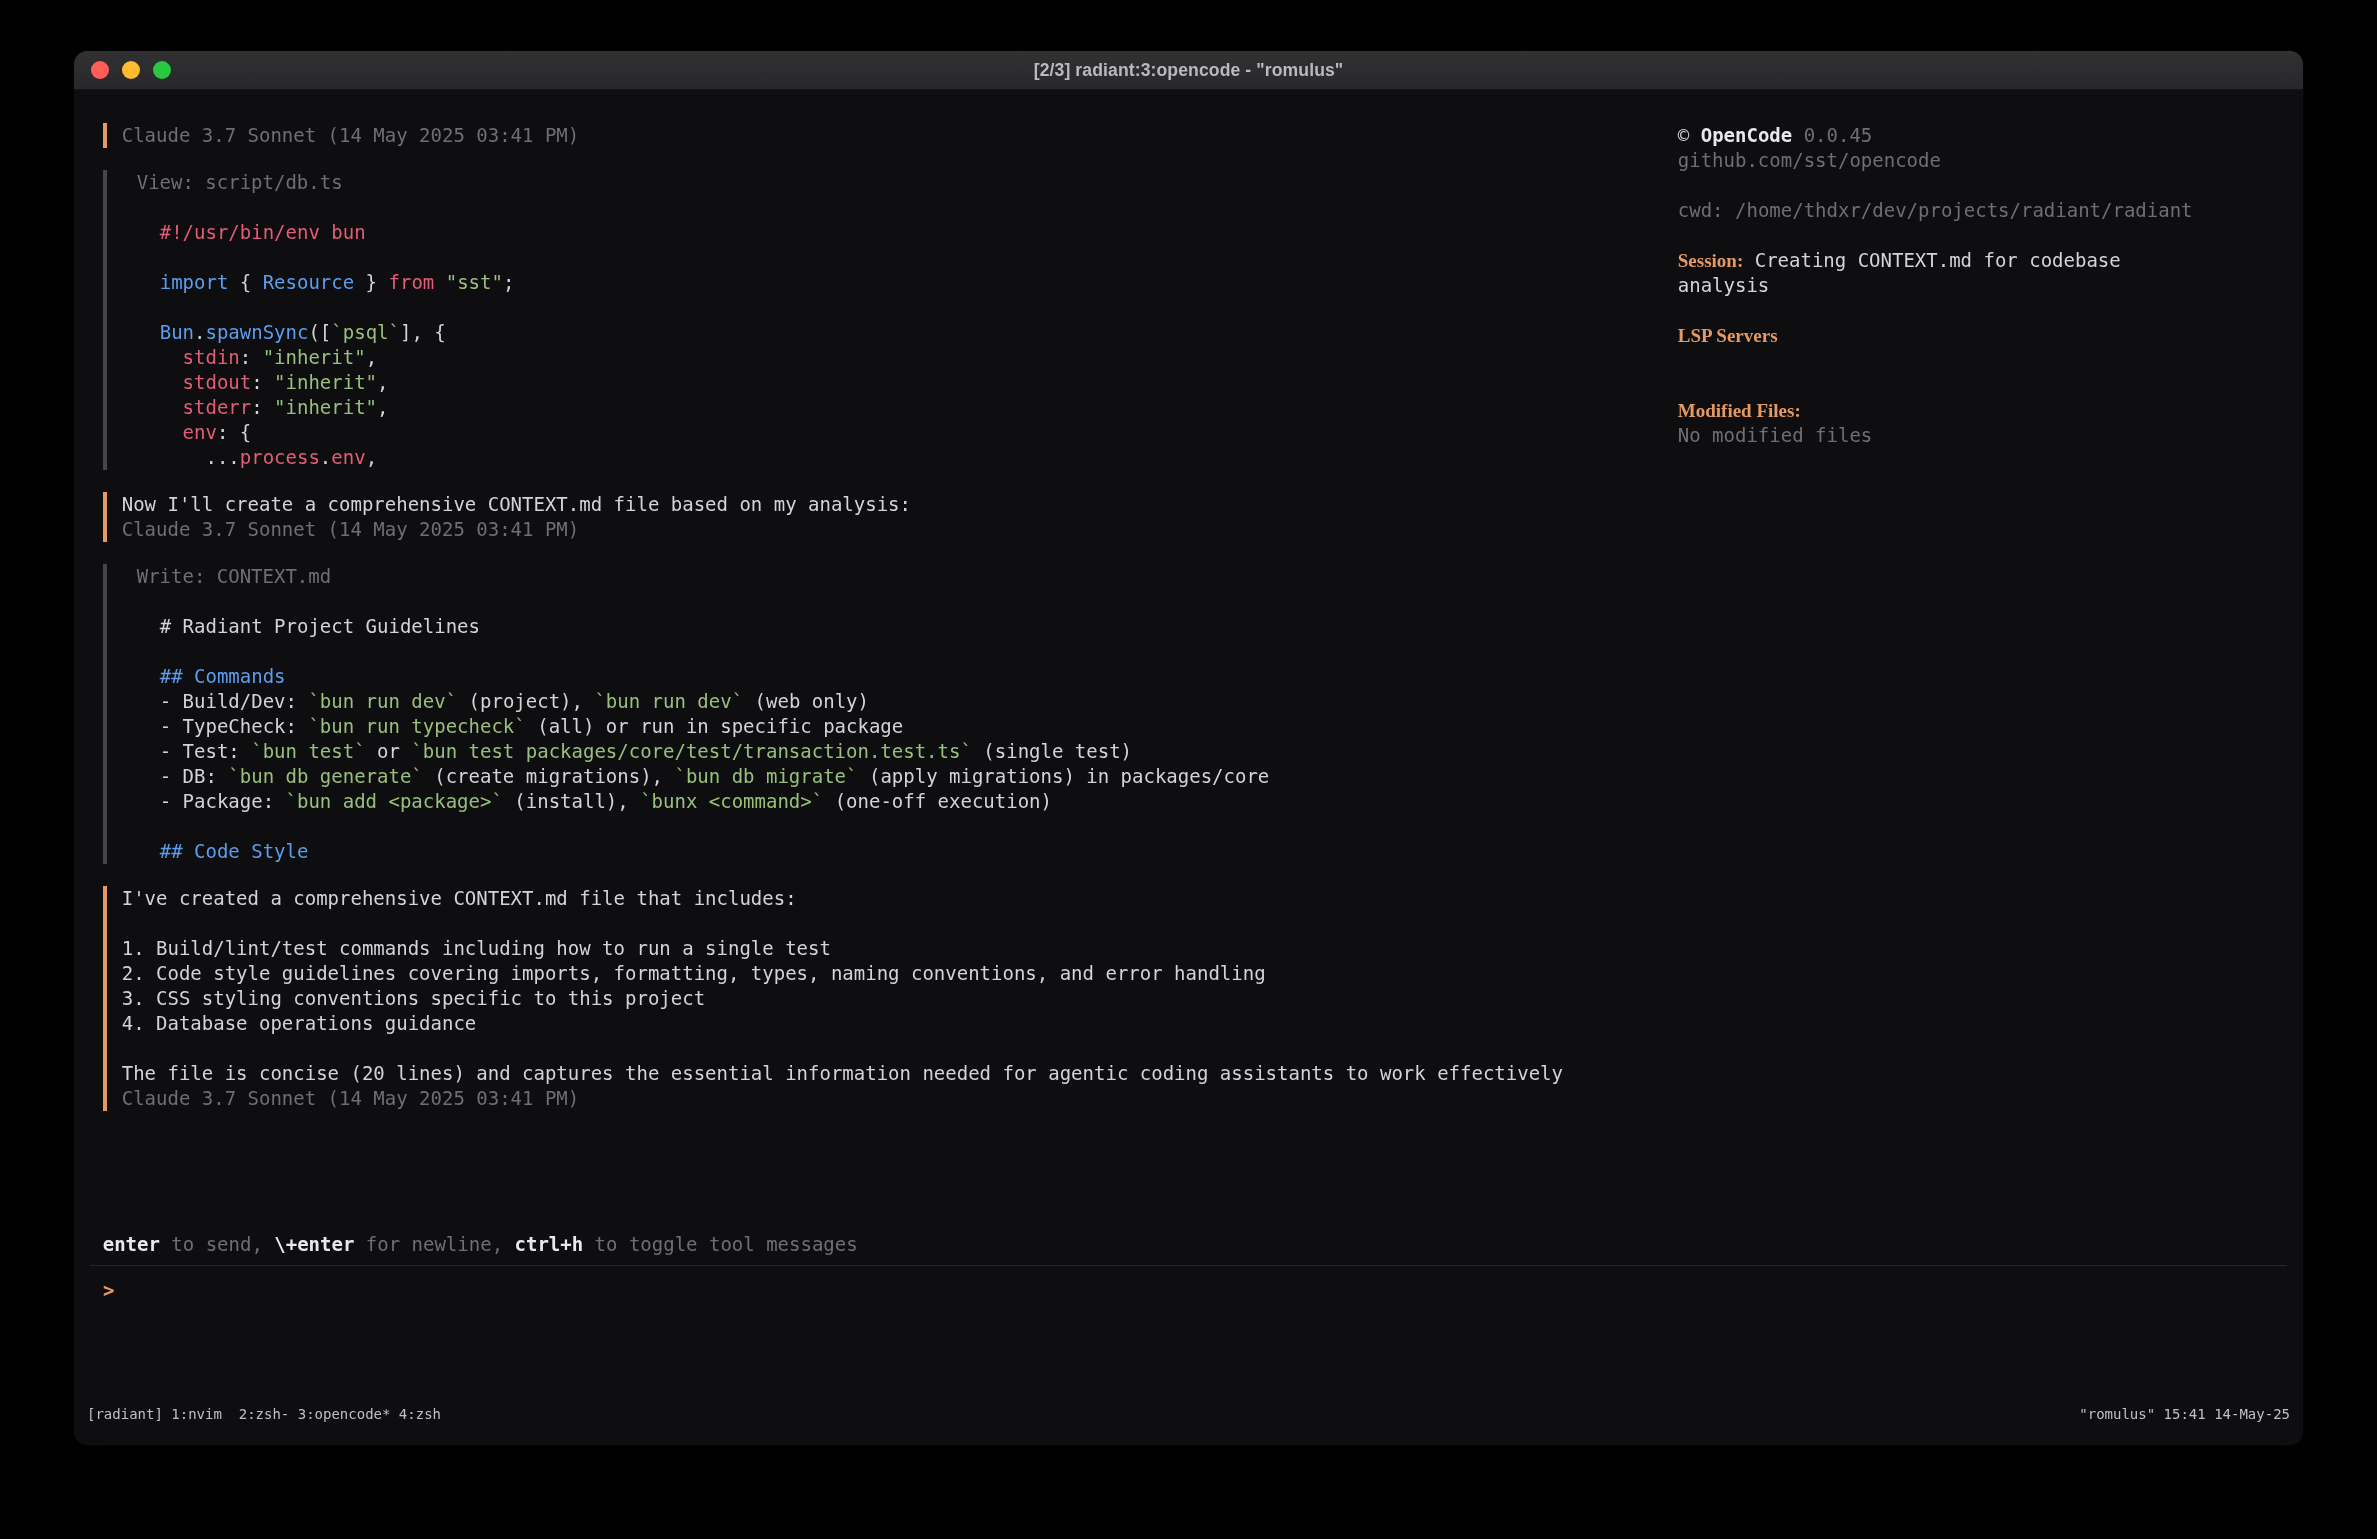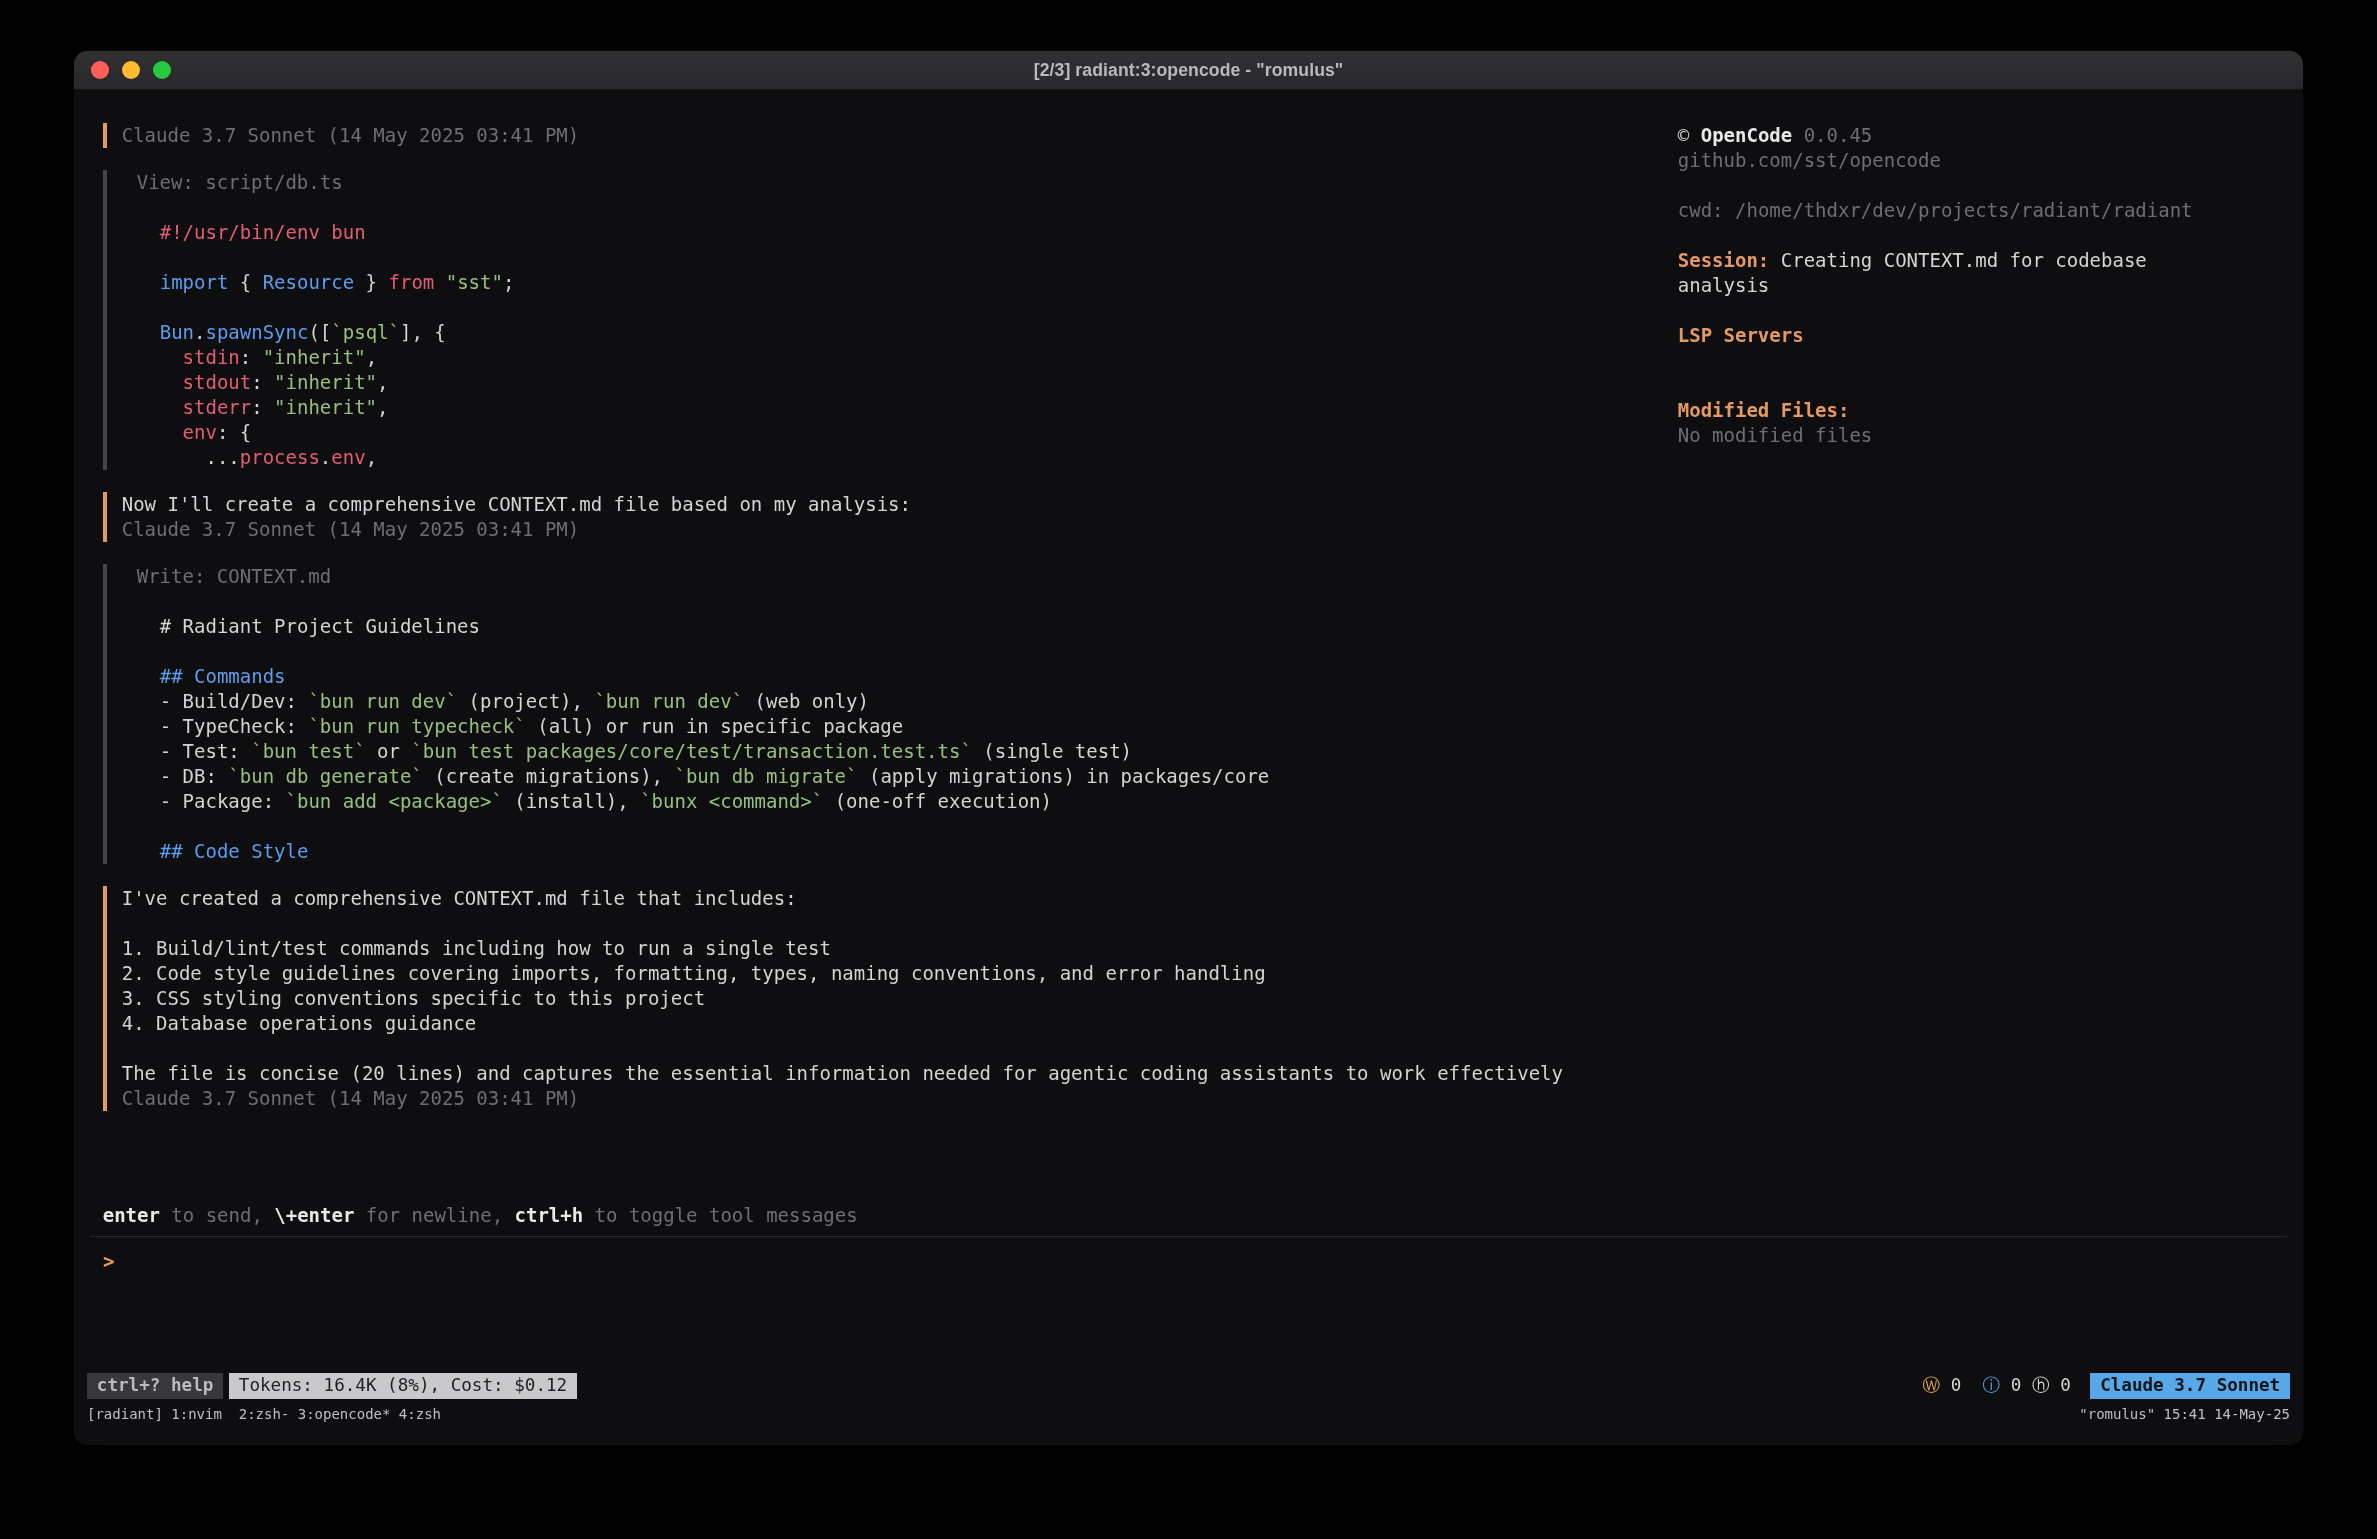--- a/index.html
+++ b/index.html
@@ -56,21 +56,21 @@
   .tmuxbar { height:29px; flex:none; display:flex; justify-content:space-between;
              align-items:center; padding:0 13px; color:#bfc0c3; font-size:14px; white-space:pre; }
 
   
   .c-fg      { color:#d4d4d6; }
   .c-fgb     { color:#e9e9eb; font-weight:700; }
   .c-gray    { color:#6d6f77; }
   .c-red     { color:#e25d75; }
   .c-blue    { color:#5c9ded; }
   .c-green   { color:#98c07c; }
-  .c-orangeb { color:#e59a63; font-weight:700; }
+  .c-orangeb { color:#e59a63; font-weight:700;font-family:Liberation Serif, serif; }
   .c-yellow  { color:#d9a648; }
 </style>
 </head>
 <body>
 
 <div class="stage">
   <div class="window">
 
     <div class="titlebar">
       <div class="lights">
@@ -172,30 +172,20 @@
         </div>
 
       </div>
 
       <div class="divider"></div>
 
       <div class="input-area">
         <span class="prompt">&gt;</span>
       </div>
 
-      <div class="statusbar">
-        <div class="status-left">
-          <span class="badge badge-dark">ctrl+? help</span>
-          <span class="badge badge-light">Tokens: 16.4K (8%), Cost: $0.12</span>
-        </div>
-        <div class="status-right">
-          <span class="diagnostics"><span class="c-yellow">Ⓦ</span><span class="c-fg"> 0  </span><span class="c-blue">ⓘ</span><span class="c-fg"> 0 </span><span class="c-fg">ⓗ</span><span class="c-fg"> 0</span></span>
-          <span class="badge badge-blue">Claude 3.7 Sonnet</span>
-        </div>
-      </div>
 
       <div class="tmuxbar">
         <span>[radiant] 1:nvim  2:zsh- 3:opencode* 4:zsh</span>
         <span>"romulus" 15:41 14-May-25</span>
       </div>
 
     </div>
   </div>
 </div>
 

